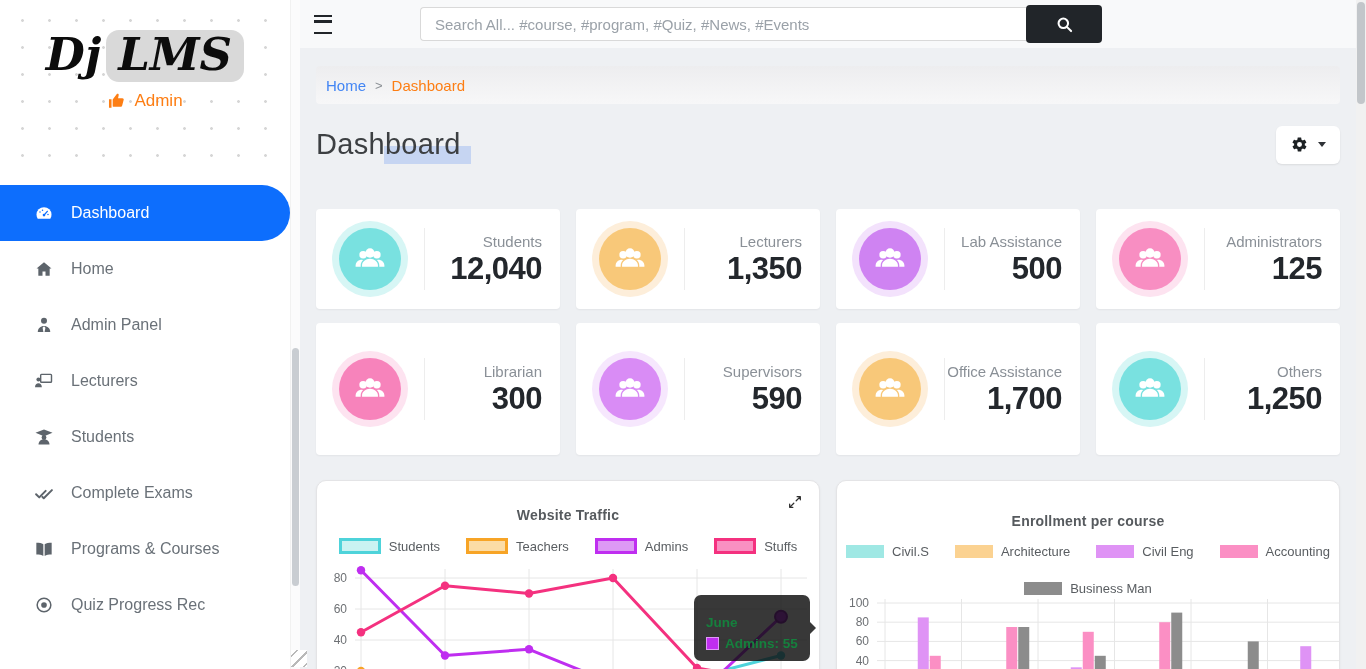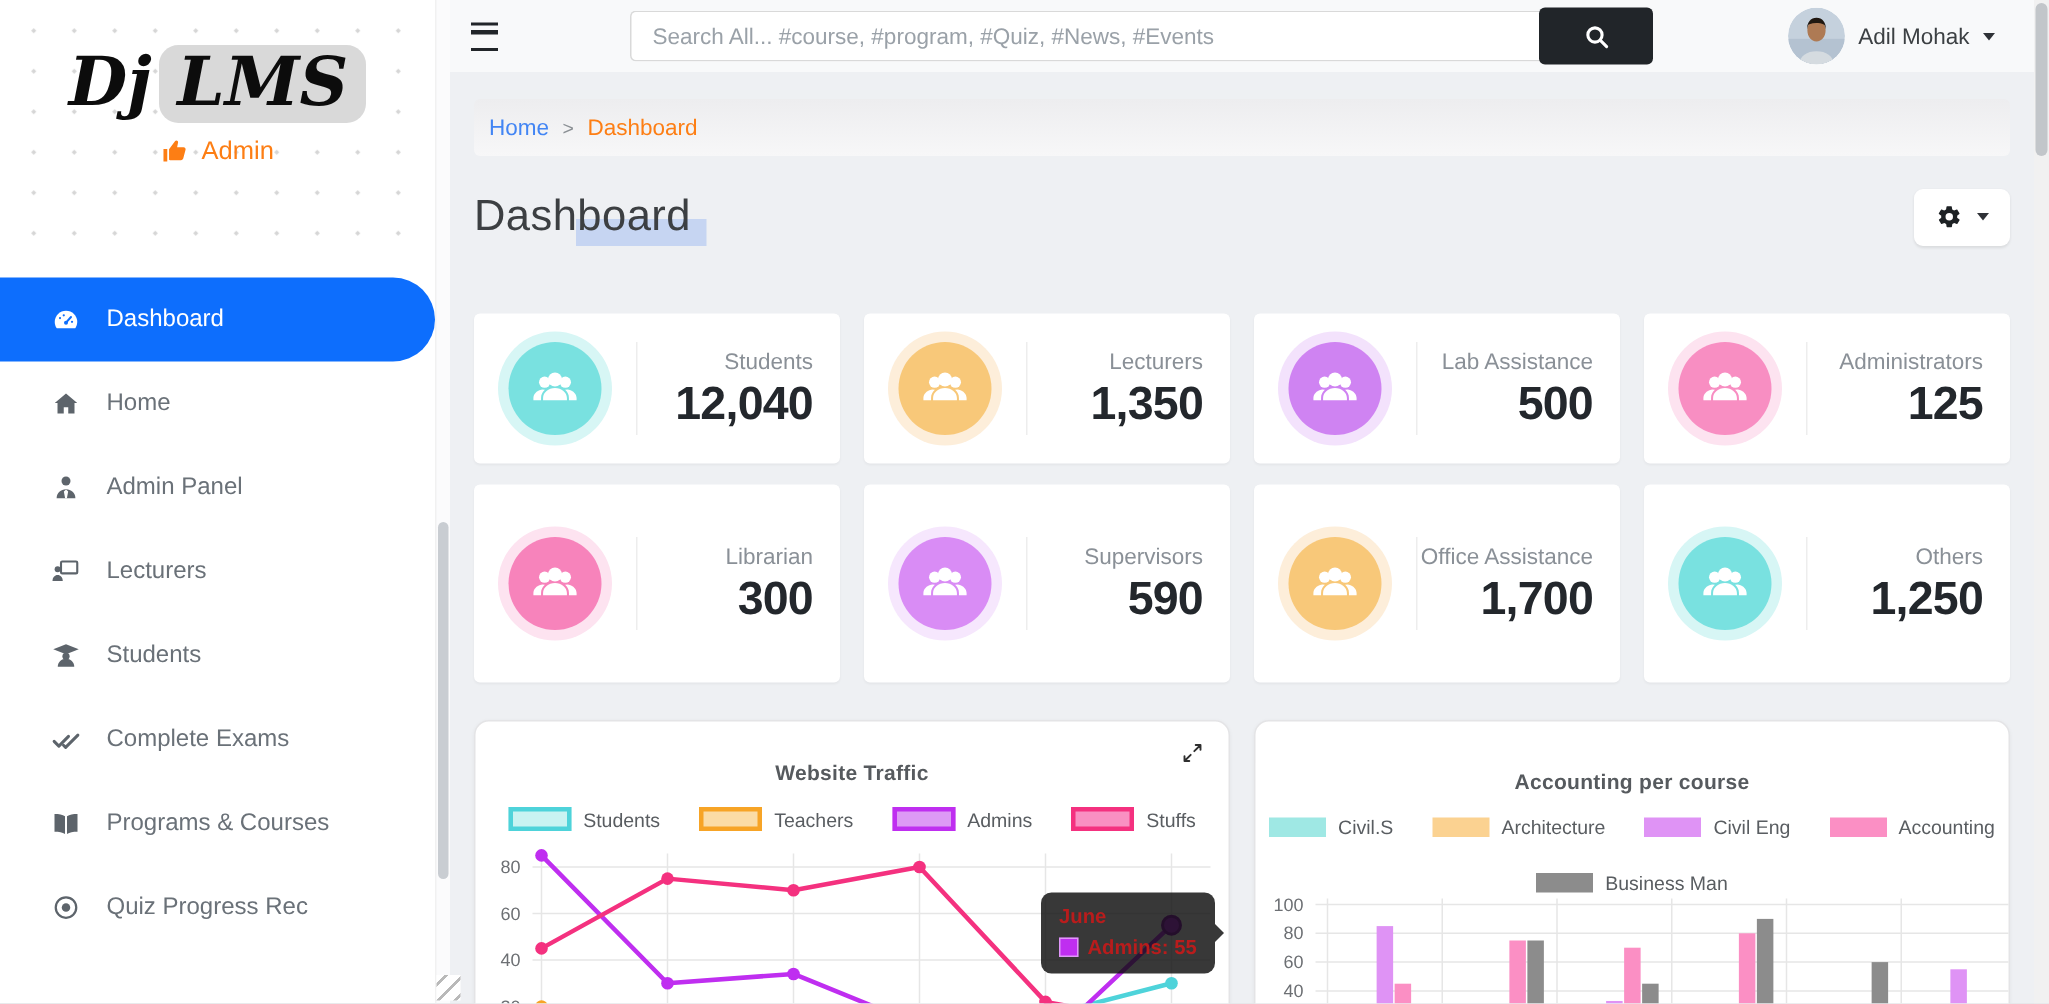--- a/index.html
+++ b/index.html
@@ -77,21 +77,21 @@
   .legend{display:flex;justify-content:center;align-items:center;gap:26px;margin-top:15px;position:relative;z-index:2;}
   .legend.row2{margin-top:22px;}
   .lg-item{display:inline-flex;align-items:center;gap:8px;cursor:pointer;}
   .lg-box{width:38px;height:13px;display:inline-block;}
   .lg-box.outlined{width:42px;height:16px;box-sizing:border-box;}
   .lg-lb{font-size:13px;color:#595d61;}
   svg.plot{position:absolute;left:0;top:0;width:502px;height:330px;pointer-events:none;z-index:1;}
   .tick{font-size:12px;fill:#6d7074;font-family:"Liberation Sans",sans-serif;}
   .expand{position:absolute;top:11px;right:13px;width:22px;height:22px;background:none;border:none;cursor:pointer;padding:0;z-index:3;}
   .expand svg{width:16px;height:16px;}
-  .ctooltip{position:absolute;left:377px;top:114px;background:rgba(12,12,12,.82);border-radius:7px;color:#b91c1c;padding:8px 12px 10px;z-index:5;}
+  .ctooltip{position:absolute;left:377px;top:114px;background:rgba(12,12,12,.82);border-radius:7px;color:#15803d;padding:20px 12px 10px;z-index:5;}
   .ctooltip::after{content:'';position:absolute;right:-6px;top:50%;margin-top:-6px;
     border-left:6px solid rgba(12,12,12,.82);border-top:6px solid transparent;border-bottom:6px solid transparent;}
   .tt-title{font-size:13.5px;font-weight:bold;margin-bottom:6px;}
   .tt-row{display:flex;align-items:center;gap:6px;font-size:13.5px;font-weight:bold;}
   .tt-swatch{width:13px;height:13px;background:#bf2ef0;border:1px solid rgba(255,255,255,.5);display:inline-block;box-sizing:border-box;}
 
   
   .page-scroll{position:absolute;right:0;top:0;width:10px;height:669px;background:#f1f1f1;z-index:6;}
   .page-thumb{position:absolute;left:1px;top:2px;width:8px;height:102px;background:#c2c6ca;border-radius:4px;}
 </style>
@@ -202,38 +202,20 @@
     <div class="searchwrap">
       <input class="search-input" type="text" placeholder="Search All... #course, #program, #Quiz, #News, #Events" style="">
       <button class="search-btn">
           <span style="display:inline-flex;">
             <svg viewBox="0 0 24 24" fill="none" stroke="#fff" stroke-width="2.6" stroke-linecap="round">
               <circle cx="10.5" cy="10.5" r="6"></circle>
               <path d="m15.3 15.3 5 5"></path>
             </svg>
           </span>
         </button>
-    </div>
-    <div class="userbox">
-      <span class="avatar">
-        <svg viewBox="0 0 40 40" width="38" height="38">
-          <clipPath id="avclip">
-              <circle cx="20" cy="20" r="20"></circle>
-            </clipPath>
-          <g clip-path="url(#avclip)">
-            <rect width="40" height="40" fill="#c5d1dd"></rect>
-            <rect y="22" width="40" height="18" fill="#b4c2d1"></rect>
-            <path d="M20 9c-4 0-6.4 2.9-6.4 7 0 4.4 2.7 7.8 6.4 7.8s6.4-3.4 6.4-7.8c0-4.1-2.4-7-6.4-7z" fill="#ae7a54"></path>
-            <path d="M13.4 15.5c-.2-5 2.6-8.3 6.6-8.3s6.8 3.3 6.6 8.3c-.3-2.3-.9-3.4-1.5-3.6-3-1.1-6.5-1.4-10.2-.1-.7.3-1.3 1.6-1.5 3.7z" fill="#201811"></path>
-            <path d="M8 40c0-6 5.4-9.3 12-9.3S32 34 32 40z" fill="#d5dbe0"></path>
-          </g>
-        </svg>
-      </span>
-      <span class="uname">Adil Mohak</span>
-      <span class="caret"></span>
     </div>
   </header>
 
   <main class="main">
     <div class="breadcrumb">
       <a class="bc-home">Home</a>
       <span class="bc-sep">&gt;</span>
       <span class="bc-cur">Dashboard</span>
     </div>
 
@@ -469,21 +451,21 @@
           </svg>
         <div class="ctooltip">
           <div class="tt-title">June</div>
           <div class="tt-row">
               <span class="tt-swatch"></span>
               <span>Admins: 55</span>
             </div>
         </div>
       </section>
       <section class="chart-card" id="enroll-card">
-        <h3>Accounting per course</h3>
+        <h3>Enrollment per course</h3>
         <div class="legend" id="legend-enroll-1">
             <span class="lg-item">
               <span class="lg-box" style="background:#9fe8e4"></span>
               <span class="lg-lb">Civil.S</span>
             </span>
             <span class="lg-item">
               <span class="lg-box" style="background:#fbd291"></span>
               <span class="lg-lb">Architecture</span>
             </span>
             <span class="lg-item">

